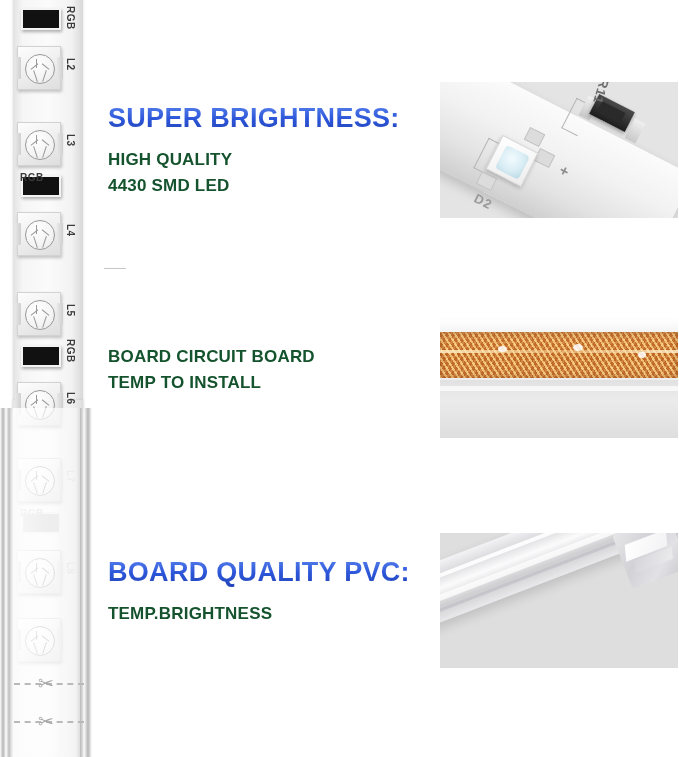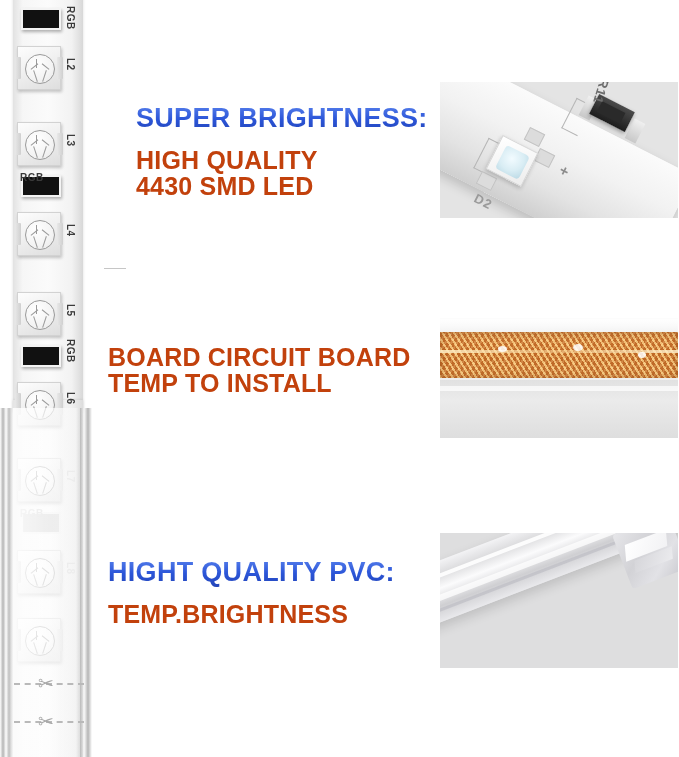--- a/index.html
+++ b/index.html
@@ -114,22 +114,22 @@
     font-size:27px; line-height:30px;
     letter-spacing:.3px;
     color:#2f5fe0;
     background:linear-gradient(180deg,#5b84ee 0%,#2b55d8 55%,#2445b8 100%);
     -webkit-background-clip:text; background-clip:text;
     -webkit-text-fill-color:transparent;
     white-space:nowrap;
   }
   .feature p{
     font-family:"Liberation Sans", sans-serif;
-    font-weight:700; font-size:25px; line-height:26px;
-    color:#c2410c; letter-spacing:.2px;
+    font-weight:700; font-size:17px; line-height:26px;
+    color:#14532d; letter-spacing:.2px;
     white-space:nowrap;
   }
   .feature .body{ margin-top:14px; }
 
   .tiny-rule{
     position:absolute; left:104px; top:268px;
     width:22px; height:0; border-top:1.4px solid #c6c6c6;
   }
 
   
@@ -382,38 +382,38 @@
   <div class="cut-mark" style="top:672px;">
     <span class="dashline"></span>
     <span class="scissors">✂</span>
   </div>
   <div class="cut-mark" style="top:710px;">
     <span class="dashline"></span>
     <span class="scissors">✂</span>
   </div>
 </div>
 
-<div class="feature" style="top:103px;margin-left:28px;">
+<div class="feature" style="top:103px;">
   <h2>SUPER BRIGHTNESS:</h2>
   <div class="body">
     <p>HIGH QUALITY</p>
     <p>4430 SMD LED</p>
   </div>
 </div>
 <div class="tiny-rule"></div>
 
 <div class="feature" style="top:330px;">
   <div class="body">
     <p>BOARD CIRCUIT BOARD</p>
     <p>TEMP TO INSTALL</p>
   </div>
 </div>
 
 <div class="feature" style="top:557px;">
-  <h2>HIGHT QUALITY PVC:</h2>
+  <h2>BOARD QUALITY PVC:</h2>
   <div class="body">
     <p>TEMP.BRIGHTNESS</p>
   </div>
 </div>
 
 <div class="photo" id="photo-led">
   <div class="pcb-diag"></div>
   <div class="trace t1"></div>
   <div class="trace t2"></div>
   <div class="pads p1"></div>

